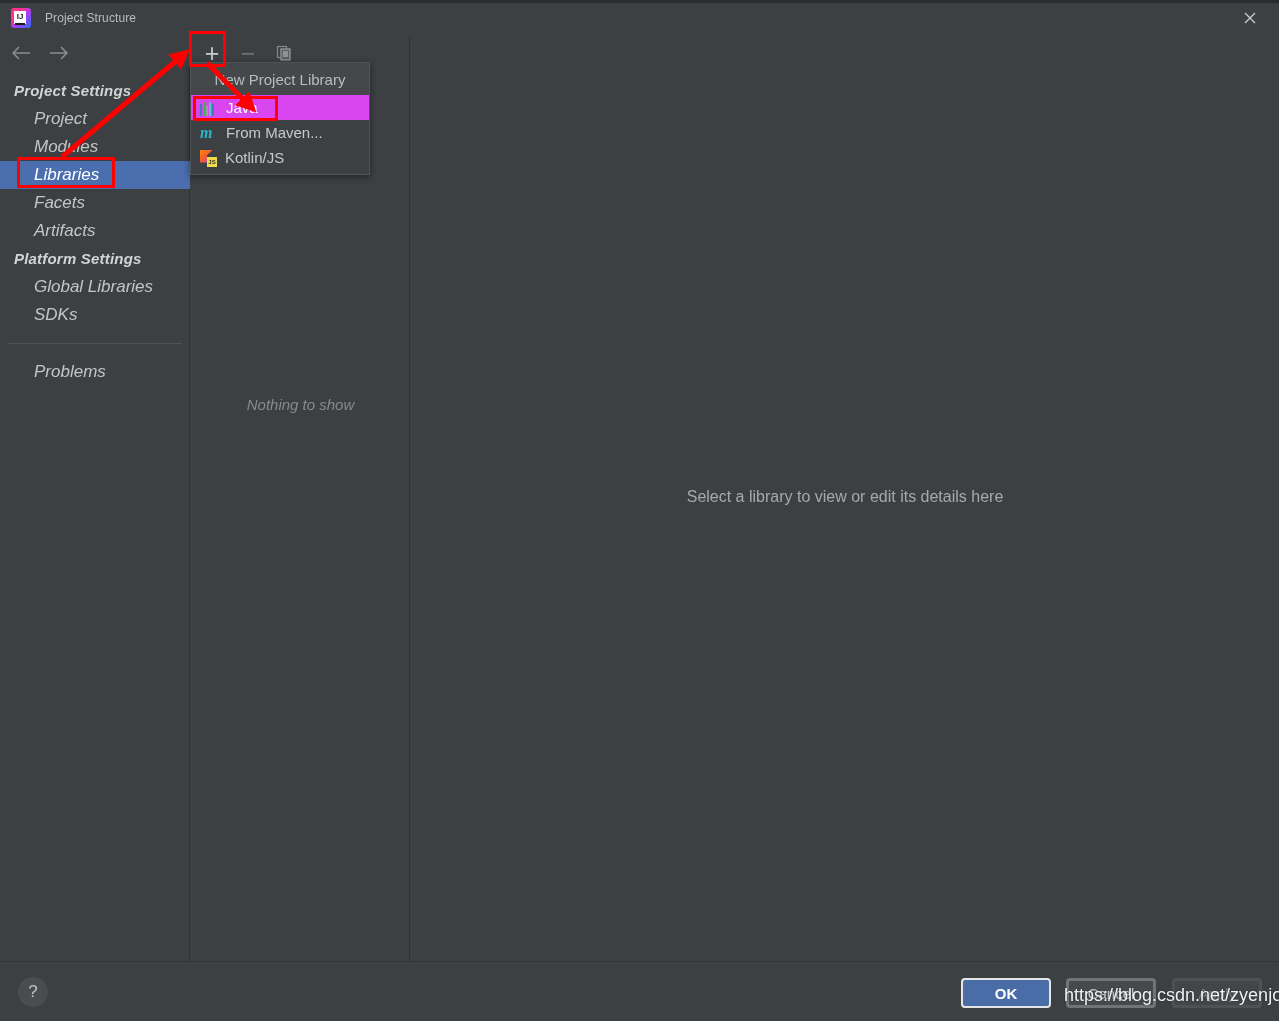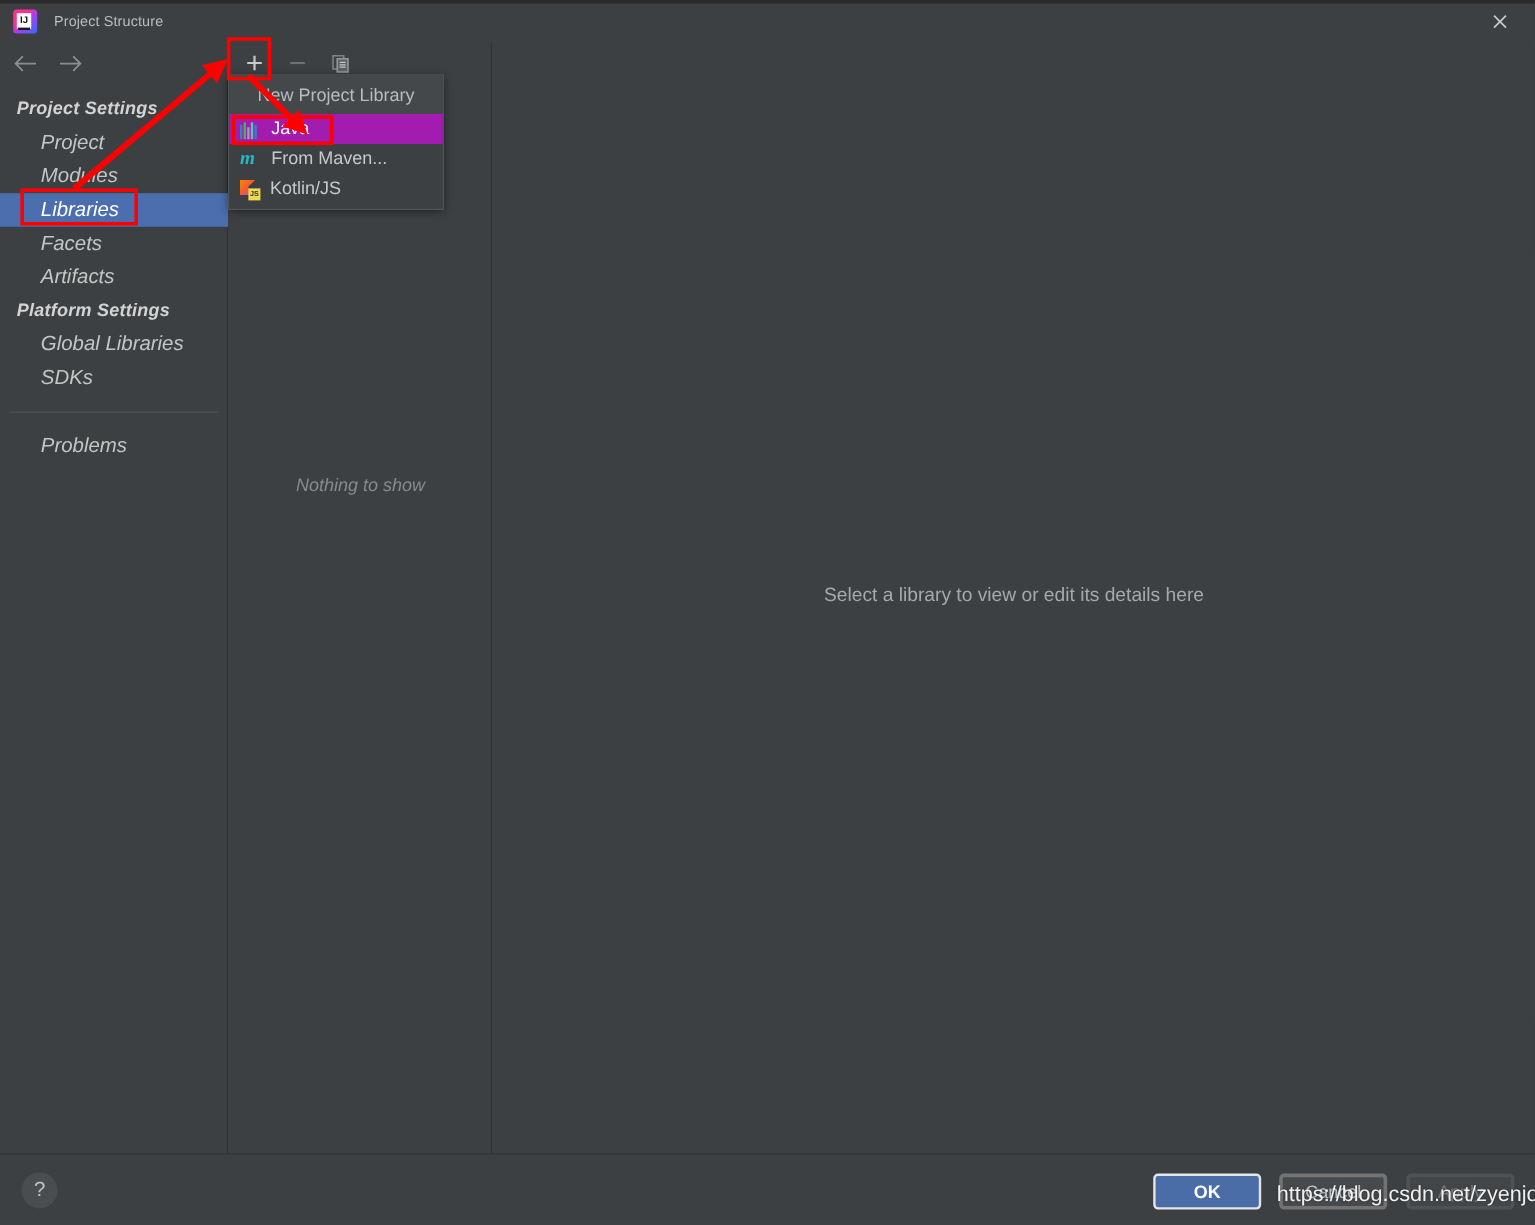--- a/index.html
+++ b/index.html
@@ -294,21 +294,21 @@
   .popup-item {
     height: 25px;
     display: flex;
     align-items: center;
     padding-left: 9px;
     color: #c6c9cc;
     font-size: 15px;
     cursor: pointer;
   }
   .popup-item.highlighted {
-    background: #a21caf;
+    background: #d946ef;
     color: #ffffff;
   }
   .popup-icon {
     width: 18px; height: 18px;
     margin-right: 8px;
     flex: 0 0 auto;
     position: relative;
   }
 
   

